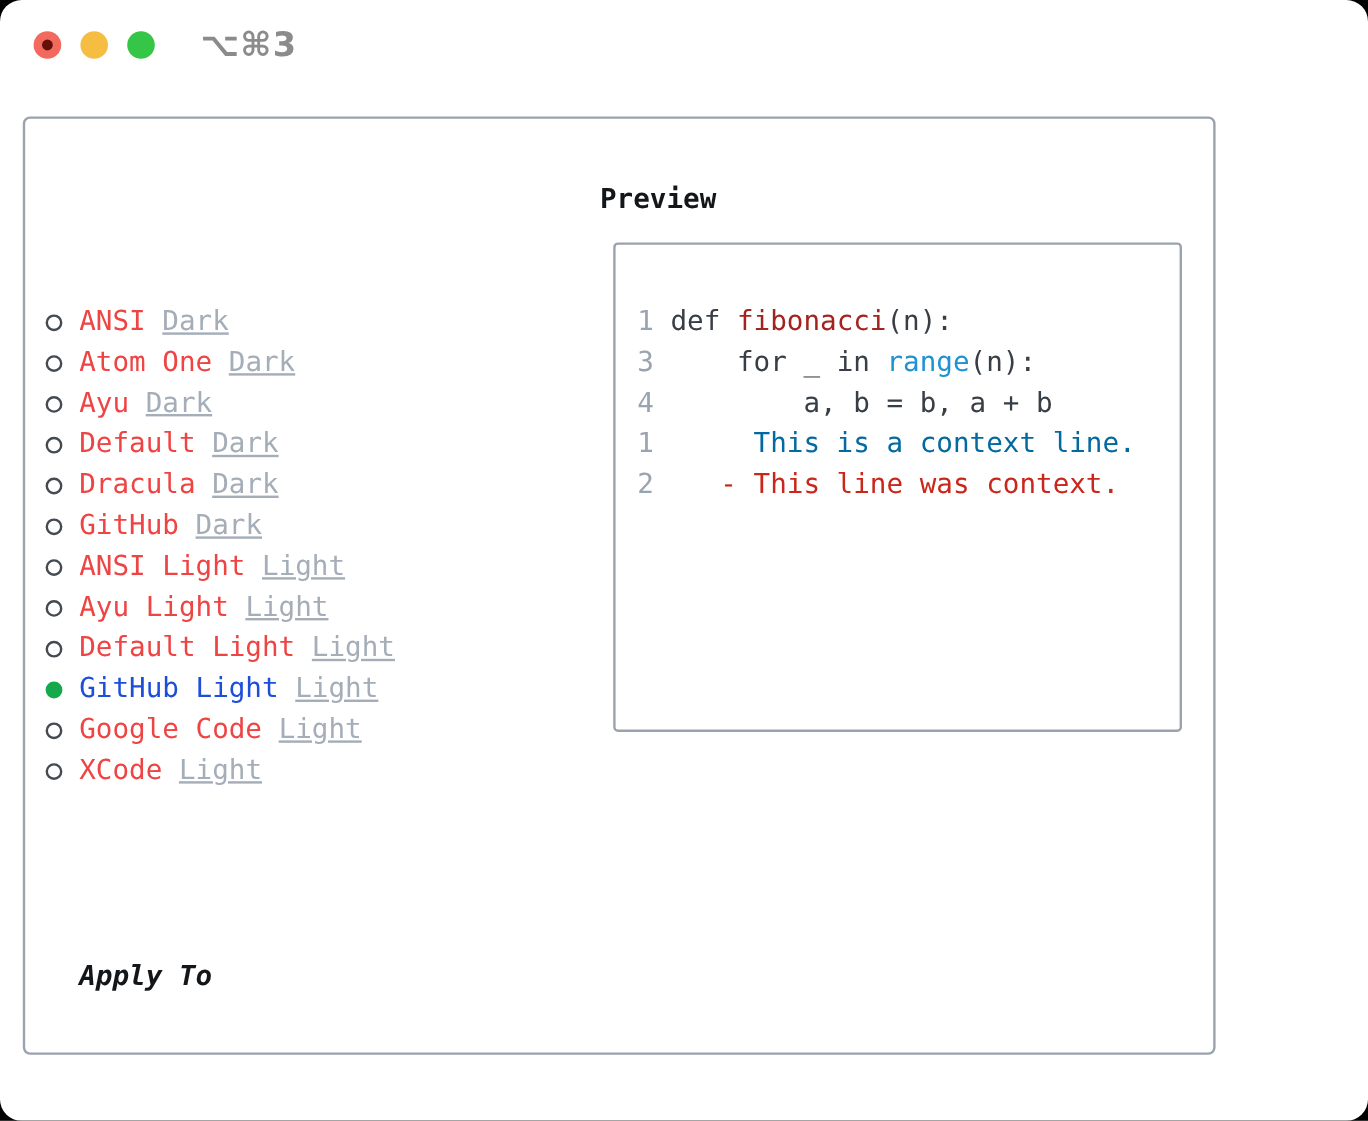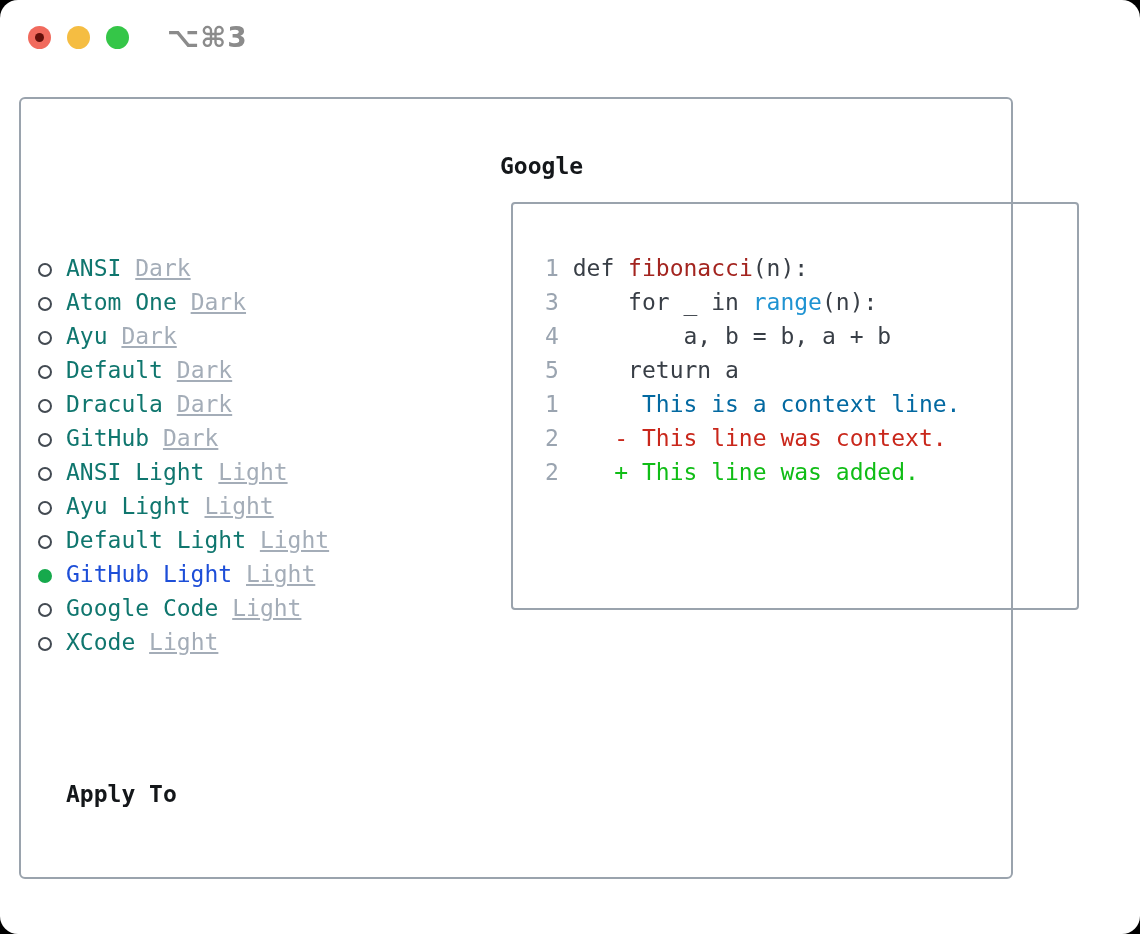--- a/index.html
+++ b/index.html
@@ -54,35 +54,35 @@
   }
   .prompt{font-weight:bold;color:#14171a;}
   .hdr{font-weight:bold;color:#14171a;}
   .circle{
     display:inline-block;width:14px;height:14px;
     border:2px solid #434a52;border-radius:50%;
     box-sizing:border-box;
     vertical-align:-1px;
   }
   .circle.filled{background:#16a94c;border-color:#16a94c;}
-  .theme-name{color:#0f766e;}
+  .theme-name{color:#ef4444;}
   .selected .theme-name{color:#1d4ed8;margin-top:28px;}
   .tag{color:#a4adb8;text-decoration:underline;}
-  .apply-hdr{margin-top:16px;}
+  .apply-hdr{margin-top:36px;font-style:italic;}
   
   .preview-label{
     position:absolute;left:479px;top:50px;
     font-size:23px;line-height:34px;
   }
   .preview-box{
     position:absolute;left:490px;top:103px;
-    width:568px;height:408px;
+    width:474px;height:408px;
     border:2px solid #9aa3ad;border-radius:4px;
     box-sizing:border-box;
-    padding:47px 0 0 32px;
+    padding:47px 0 0 18px;
     overflow:hidden;
   }
   .cl{
     font-size:23px;line-height:34px;
     white-space:pre;height:34px;
   }
   .ln{color:#9aa4b0;}
   .tk-p{color:#383e46;}
   .tk-fn{color:#a3241f;}
   .tk-num{color:#0e7e8a;}
@@ -112,26 +112,25 @@
 
       <div id="theme-list"><div class="row theme-row"><span class="marker"><span class="circle"></span></span><span class="theme-name">ANSI</span><span class="tk-p"> </span><span class="tag">Dark</span></div><div class="row theme-row"><span class="marker"><span class="circle"></span></span><span class="theme-name">Atom One</span><span class="tk-p"> </span><span class="tag">Dark</span></div><div class="row theme-row"><span class="marker"><span class="circle"></span></span><span class="theme-name">Ayu</span><span class="tk-p"> </span><span class="tag">Dark</span></div><div class="row theme-row"><span class="marker"><span class="circle"></span></span><span class="theme-name">Default</span><span class="tk-p"> </span><span class="tag">Dark</span></div><div class="row theme-row"><span class="marker"><span class="circle"></span></span><span class="theme-name">Dracula</span><span class="tk-p"> </span><span class="tag">Dark</span></div><div class="row theme-row"><span class="marker"><span class="circle"></span></span><span class="theme-name">GitHub</span><span class="tk-p"> </span><span class="tag">Dark</span></div><div class="row theme-row"><span class="marker"><span class="circle"></span></span><span class="theme-name">ANSI Light</span><span class="tk-p"> </span><span class="tag">Light</span></div><div class="row theme-row"><span class="marker"><span class="circle"></span></span><span class="theme-name">Ayu Light</span><span class="tk-p"> </span><span class="tag">Light</span></div><div class="row theme-row"><span class="marker"><span class="circle"></span></span><span class="theme-name">Default Light</span><span class="tk-p"> </span><span class="tag">Light</span></div><div class="row theme-row selected"><span class="marker"><span class="circle filled"></span></span><span class="theme-name">GitHub Light</span><span class="tk-p"> </span><span class="tag">Light</span></div><div class="row theme-row"><span class="marker"><span class="circle"></span></span><span class="theme-name">Google Code</span><span class="tk-p"> </span><span class="tag">Light</span></div><div class="row theme-row"><span class="marker"><span class="circle"></span></span><span class="theme-name">XCode</span><span class="tk-p"> </span><span class="tag">Light</span></div></div>
 
       <div class="row apply-hdr"><span class="marker"></span><span class="hdr">Apply To</span></div>
 
       
 
       
     </div>
 
-    <div class="preview-label hdr">Google</div>
+    <div class="preview-label hdr">Preview</div>
 
     <div class="preview-box">
       <div id="code-block">
           <div class="cl"><span class="ln">1</span> <span class="tk-p">def </span><span class="tk-fn">fibonacci</span><span class="tk-p">(n):</span></div>
           <div class="cl"><span class="ln">3</span> <span class="tk-p">    for _ in </span><span class="tk-bi">range</span><span class="tk-p">(n):</span></div>
           <div class="cl"><span class="ln">4</span> <span class="tk-p">        a, b = b, a + b</span></div>
-          <div class="cl"><span class="ln">5</span> <span class="tk-p">    return a</span></div>
         </div>
-      <div id="diff-block"><span class="cl first-diff"><span class="ln">1</span><span class="d-context">      This is a context line.</span></span><div class="cl"><span class="ln">2</span><span class="d-deleted">    - This line was context.</span></div><div class="cl"><span class="ln">2</span><span class="d-added">    + This line was added.</span></div></div>
+      <div id="diff-block"><span class="cl first-diff"><span class="ln">1</span><span class="d-context">      This is a context line.</span></span><div class="cl"><span class="ln">2</span><span class="d-deleted">    - This line was context.</span></div></div>
     </div>
 
   </div>
 </div>
 
 </body></html>

